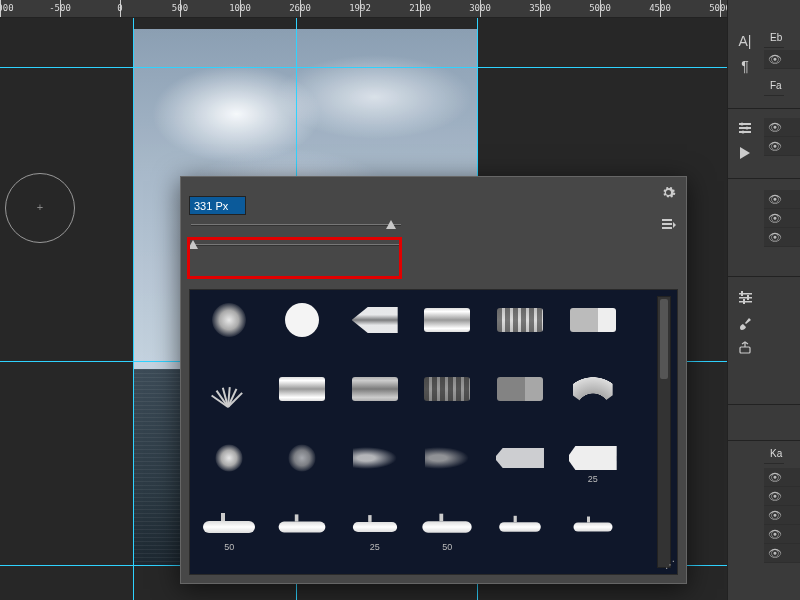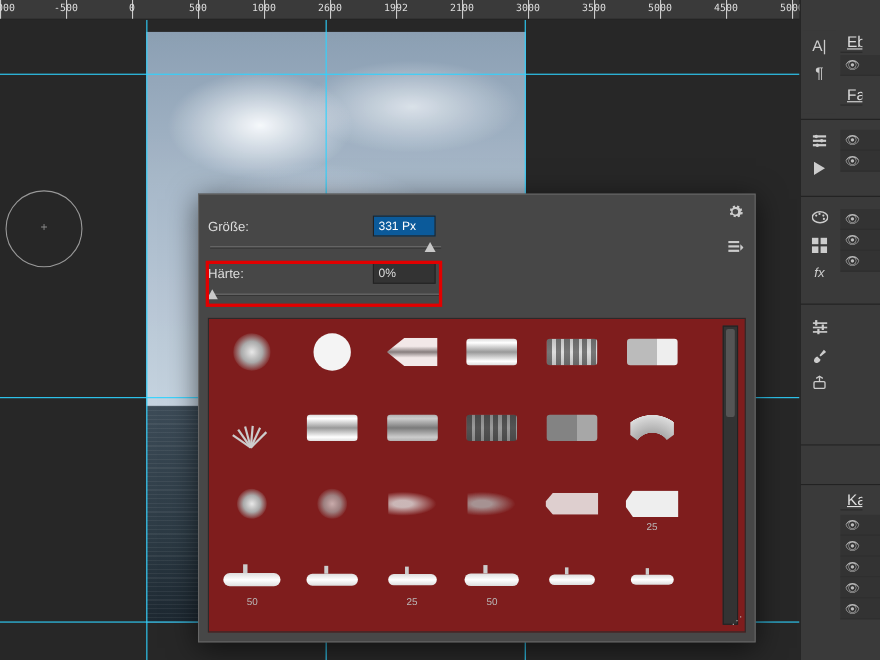--- a/index.html
+++ b/index.html
@@ -49,21 +49,21 @@
   .slider { position:relative; height:14px; margin:2px 2px 6px 2px; }
   .track { position:absolute; top:6px; left:0; right:0; height:1px; border-top:1px solid #777; border-bottom:1px solid #333; }
   .thumb { position:absolute; top:2px; width:0; height:0; border-left:5px solid transparent; border-right:5px solid transparent; border-bottom:9px solid #c8c8c8; transform:translateX(-5px); }
 
   .hl { position:absolute; border:3px solid #e20000; pointer-events:none; }
 
   .gear { position:absolute; right:10px; top:8px; color:#ccc; font-size:14px; }
   .fly  { position:absolute; right:10px; top:42px; color:#ccc; font-size:12px; }
 
   
-  .grid-wrap { position:absolute; left:8px; top:112px; right:8px; bottom:8px; background:#7f1d1d; border:1px solid #2a2a2a; }
+  .grid-wrap { position:absolute; left:8px; top:112px; right:8px; bottom:8px; background:#0f172a; border:1px solid #2a2a2a; }
   .grid { position:absolute; left:6px; top:6px; width:430px; bottom:6px; display:grid; grid-template-columns:repeat(6, 1fr); gap:4px 6px; overflow:hidden; }
   .cell { height:62px; display:flex; flex-direction:column; align-items:center; justify-content:center; }
   .cell .lbl { font-size:9px; color:#bbb; margin-top:4px; height:10px; }
   .scroll { position:absolute; right:6px; top:6px; width:14px; bottom:6px; background:#333; border:1px solid #222; }
   .scroll .bar { position:absolute; left:2px; top:2px; right:2px; height:80px; background:#555; border-radius:2px; }
   .resize { position:absolute; right:4px; bottom:4px; color:#aaa; font-size:10px; letter-spacing:-2px; }
 
   
   .b-soft   { width:34px; height:34px; border-radius:50%;
               background:radial-gradient(circle,#e8e8e8 0%,#aaa 40%,rgba(0,0,0,0) 75%); }
@@ -87,21 +87,21 @@
   .b-air::after{content:"";position:absolute;left:18px;top:-3px;width:4px;height:8px;background:#ccc;}
 
   
   .dock { position:absolute; right:0; top:0; width:73px; height:600px; background:#3a3a3a; border-left:1px solid #222; }
   .strip { position:absolute; left:2px; width:30px; background:#3a3a3a; }
   .strip1 { top:28px; height:75px; }
   .strip2 { top:115px; height:55px; }
   .strip3 { top:185px; height:85px; }
   .strip4 { top:285px; height:75px; }
   .strip .ic { width:30px; height:25px; display:flex; align-items:center; justify-content:center; color:#ccc; font-size:14px; }
-  .tabs { position:absolute; left:36px; top:0; right:16px; font-size:14px; color:#ddd;text-decoration:underline; }
+  .tabs { position:absolute; left:36px; top:0; right:16px; font-size:10px; color:#ddd; }
   .tab { height:20px; line-height:20px; padding-left:6px; border-bottom:1px solid #2a2a2a; overflow:hidden; white-space:nowrap;}
   .eyegroup { position:absolute; left:36px; right:0; }
   .eye { height:19px; display:flex; align-items:center; padding-left:4px; color:#bbb; font-size:11px; border-bottom:1px solid #2e2e2e; background:#333;}
   .dock .section { position:absolute; left:0; right:0; border-top:1px solid #222; }
 </style>
 </head>
 <body>
 
 <div class="ruler-h">
 
@@ -186,36 +186,29 @@
     <svg width="14" height="12" viewBox="0 0 14 12" fill="#ccc">
         <rect x="0" y="0" width="10" height="2"></rect>
         <rect x="0" y="4" width="10" height="2"></rect>
         <rect x="0" y="8" width="10" height="2"></rect>
         <path d="M11 3l3 3-3 3z"></path>
       </svg>
   </span>
 
   <div class="panel-inner">
     <div class="row" style="margin-top:10px">
-      <label>Größe:</label>
       <div class="field sel">
           <span>331 Px</span>
         </div>
     </div>
     <div class="slider" style="width:210px;">
       <div class="track"></div>
       <div class="thumb" style="left:200px;"></div>
     </div>
 
-    <div class="row">
-      <label>Härte:</label>
-      <div class="field">
-          <span>0%</span>
-        </div>
-    </div>
     <div class="slider" style="width:210px;">
       <div class="track"></div>
       <div class="thumb" style="left:2px;"></div>
     </div>
   </div>
 
   <div class="hl" style="left:6px; top:60px; width:215px; height:42px;"></div>
 
   <div class="grid-wrap">
     <div class="grid">
@@ -374,40 +367,20 @@
   <div class="eyegroup" style="top:118px">
     <div class="eye">
         <span>👁</span>
       </div>
     <div class="eye">
         <span>👁</span>
       </div>
   </div>
 
   <div class="section" style="top:178px"></div>
-  <div class="strip strip3">
-    <div class="ic">
-      <svg width="15" height="13" viewBox="0 0 15 13" fill="#ccc">
-          <ellipse cx="7.5" cy="6.5" rx="7" ry="5" fill="none" stroke="#ccc" stroke-width="1.3"></ellipse>
-          <circle cx="4" cy="5" r="1"></circle>
-          <circle cx="7" cy="3.5" r="1"></circle>
-          <circle cx="10.5" cy="5" r="1"></circle>
-          <circle cx="11" cy="8" r="1"></circle>
-        </svg>
-    </div>
-    <div class="ic">
-      <svg width="14" height="14" viewBox="0 0 14 14" fill="#ccc">
-          <rect x="0" y="0" width="6" height="6"></rect>
-          <rect x="8" y="0" width="6" height="6"></rect>
-          <rect x="0" y="8" width="6" height="6"></rect>
-          <rect x="8" y="8" width="6" height="6"></rect>
-        </svg>
-    </div>
-    <div class="ic" style="font-style:italic;font-size:12px">fx</div>
-  </div>
   <div class="eyegroup" style="top:190px">
     <div class="eye">
         <span>👁</span>
       </div>
     <div class="eye">
         <span>👁</span>
       </div>
     <div class="eye">
         <span>👁</span>
       </div>

